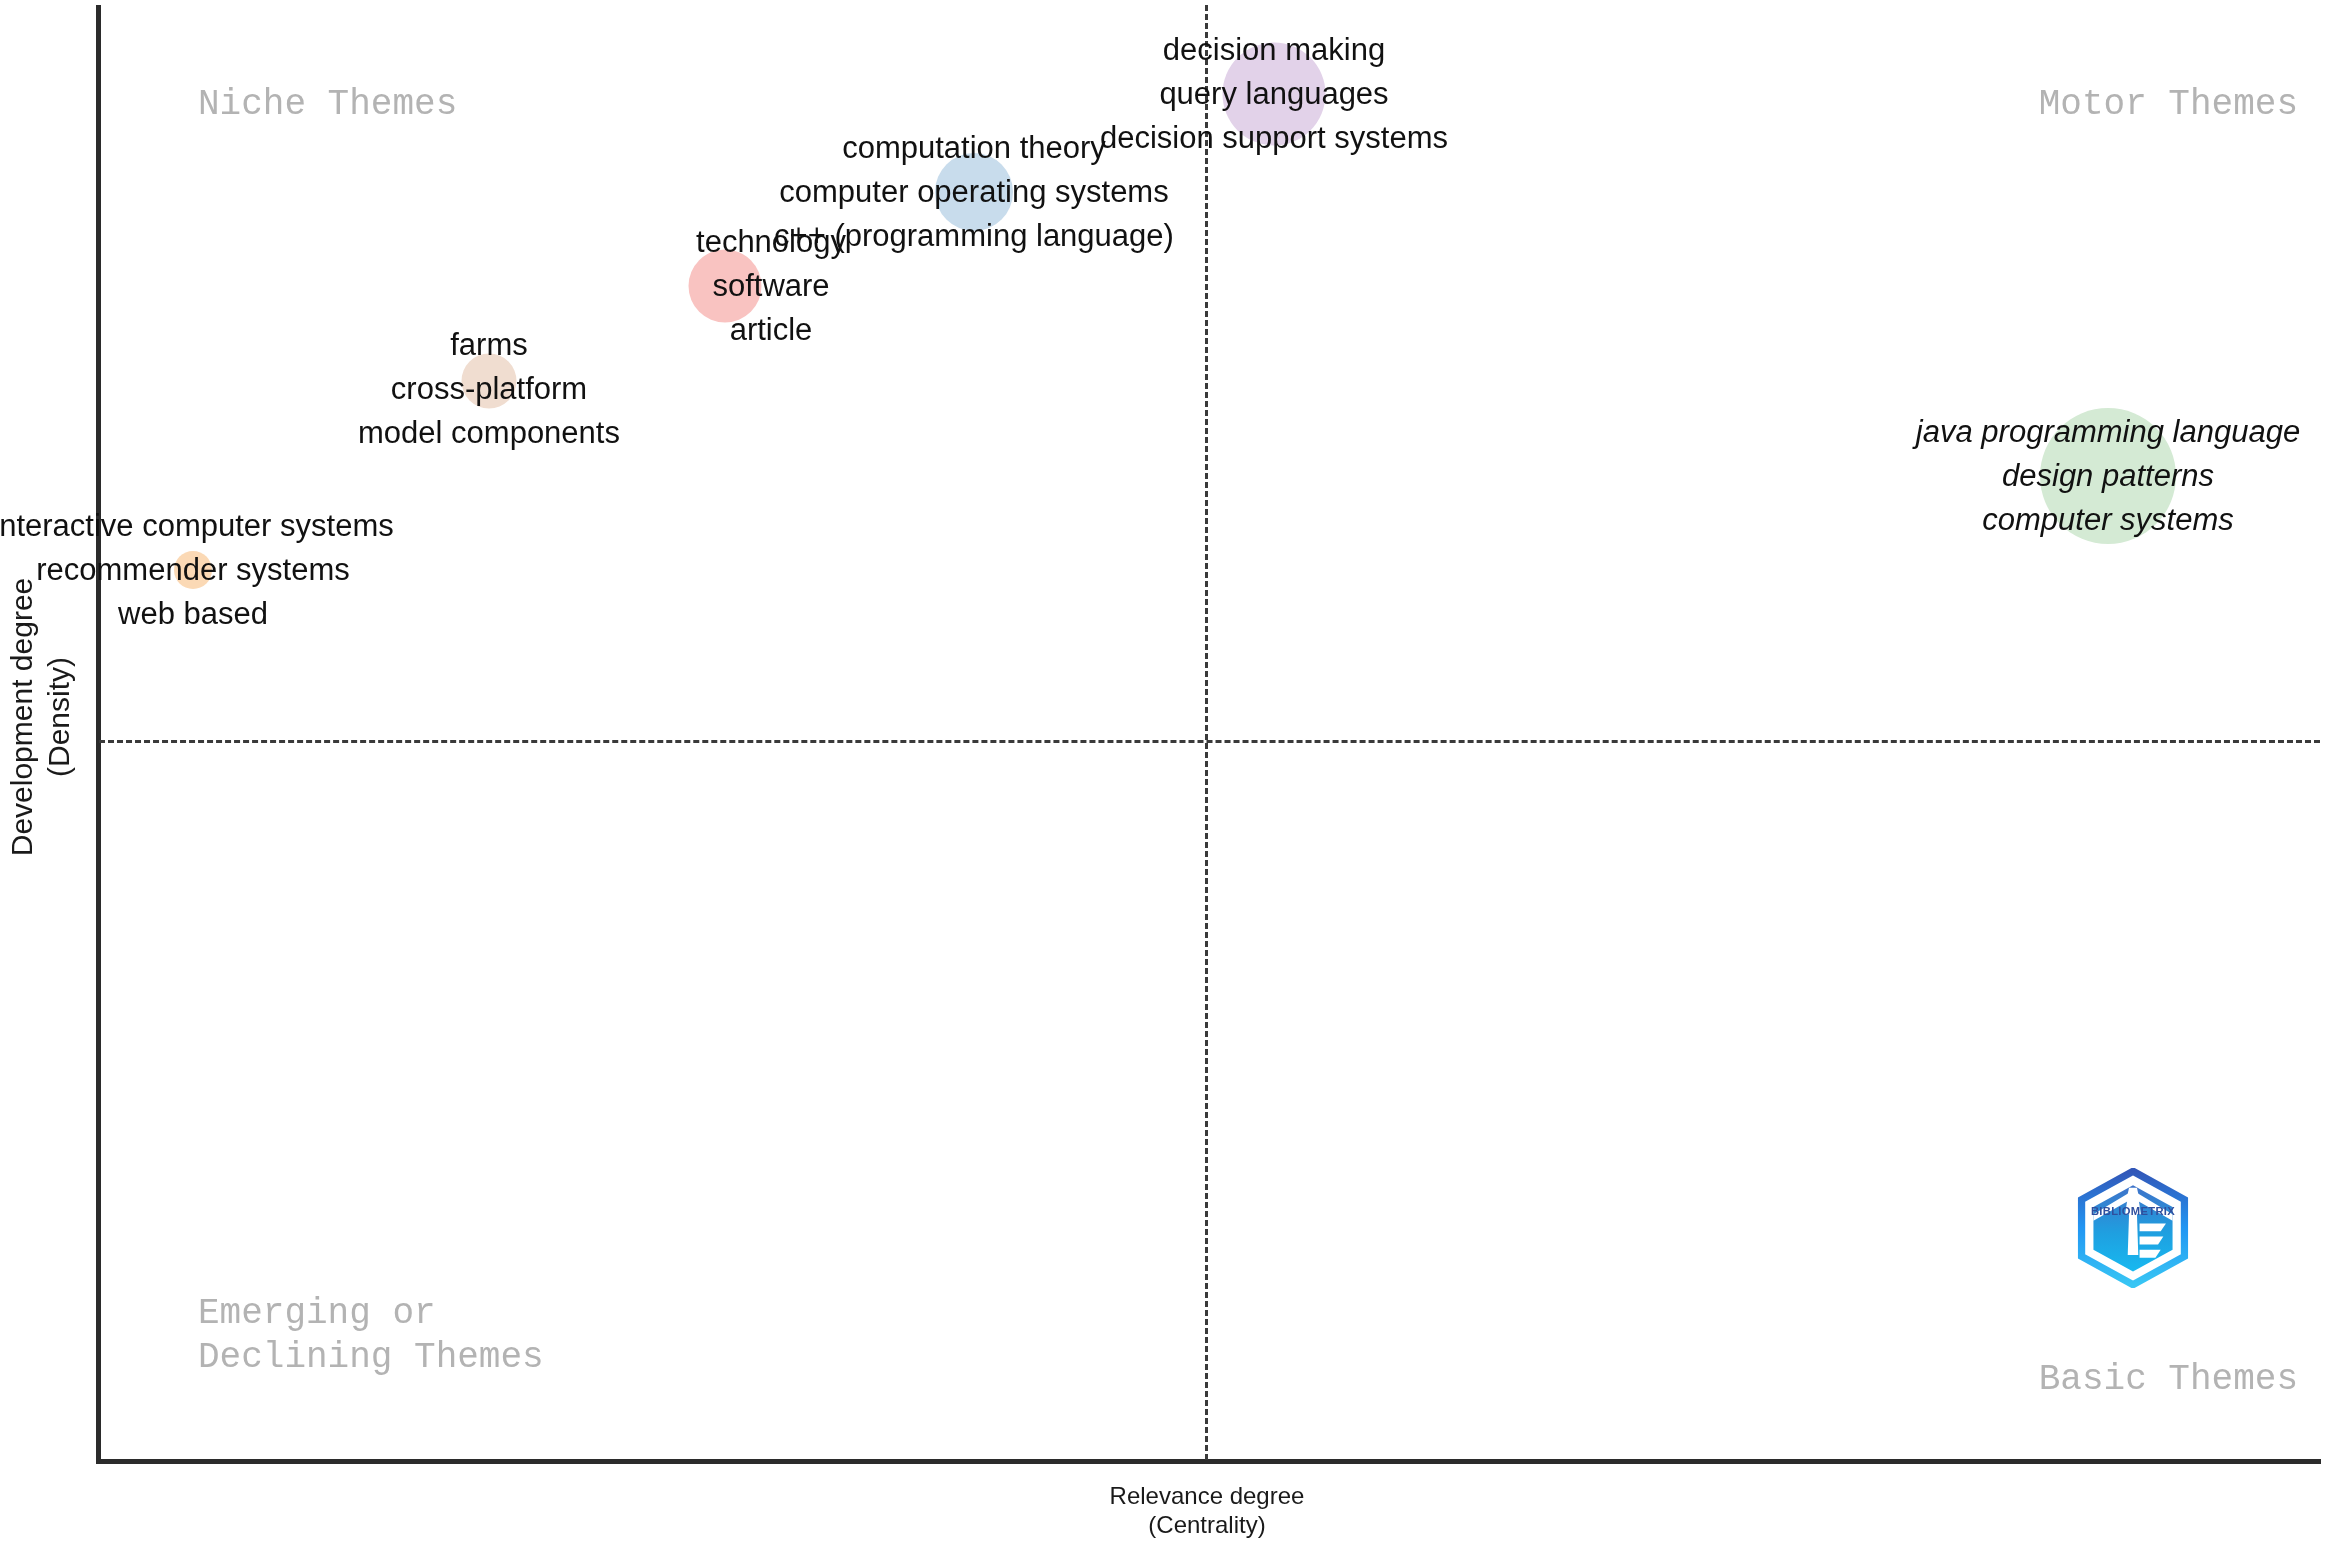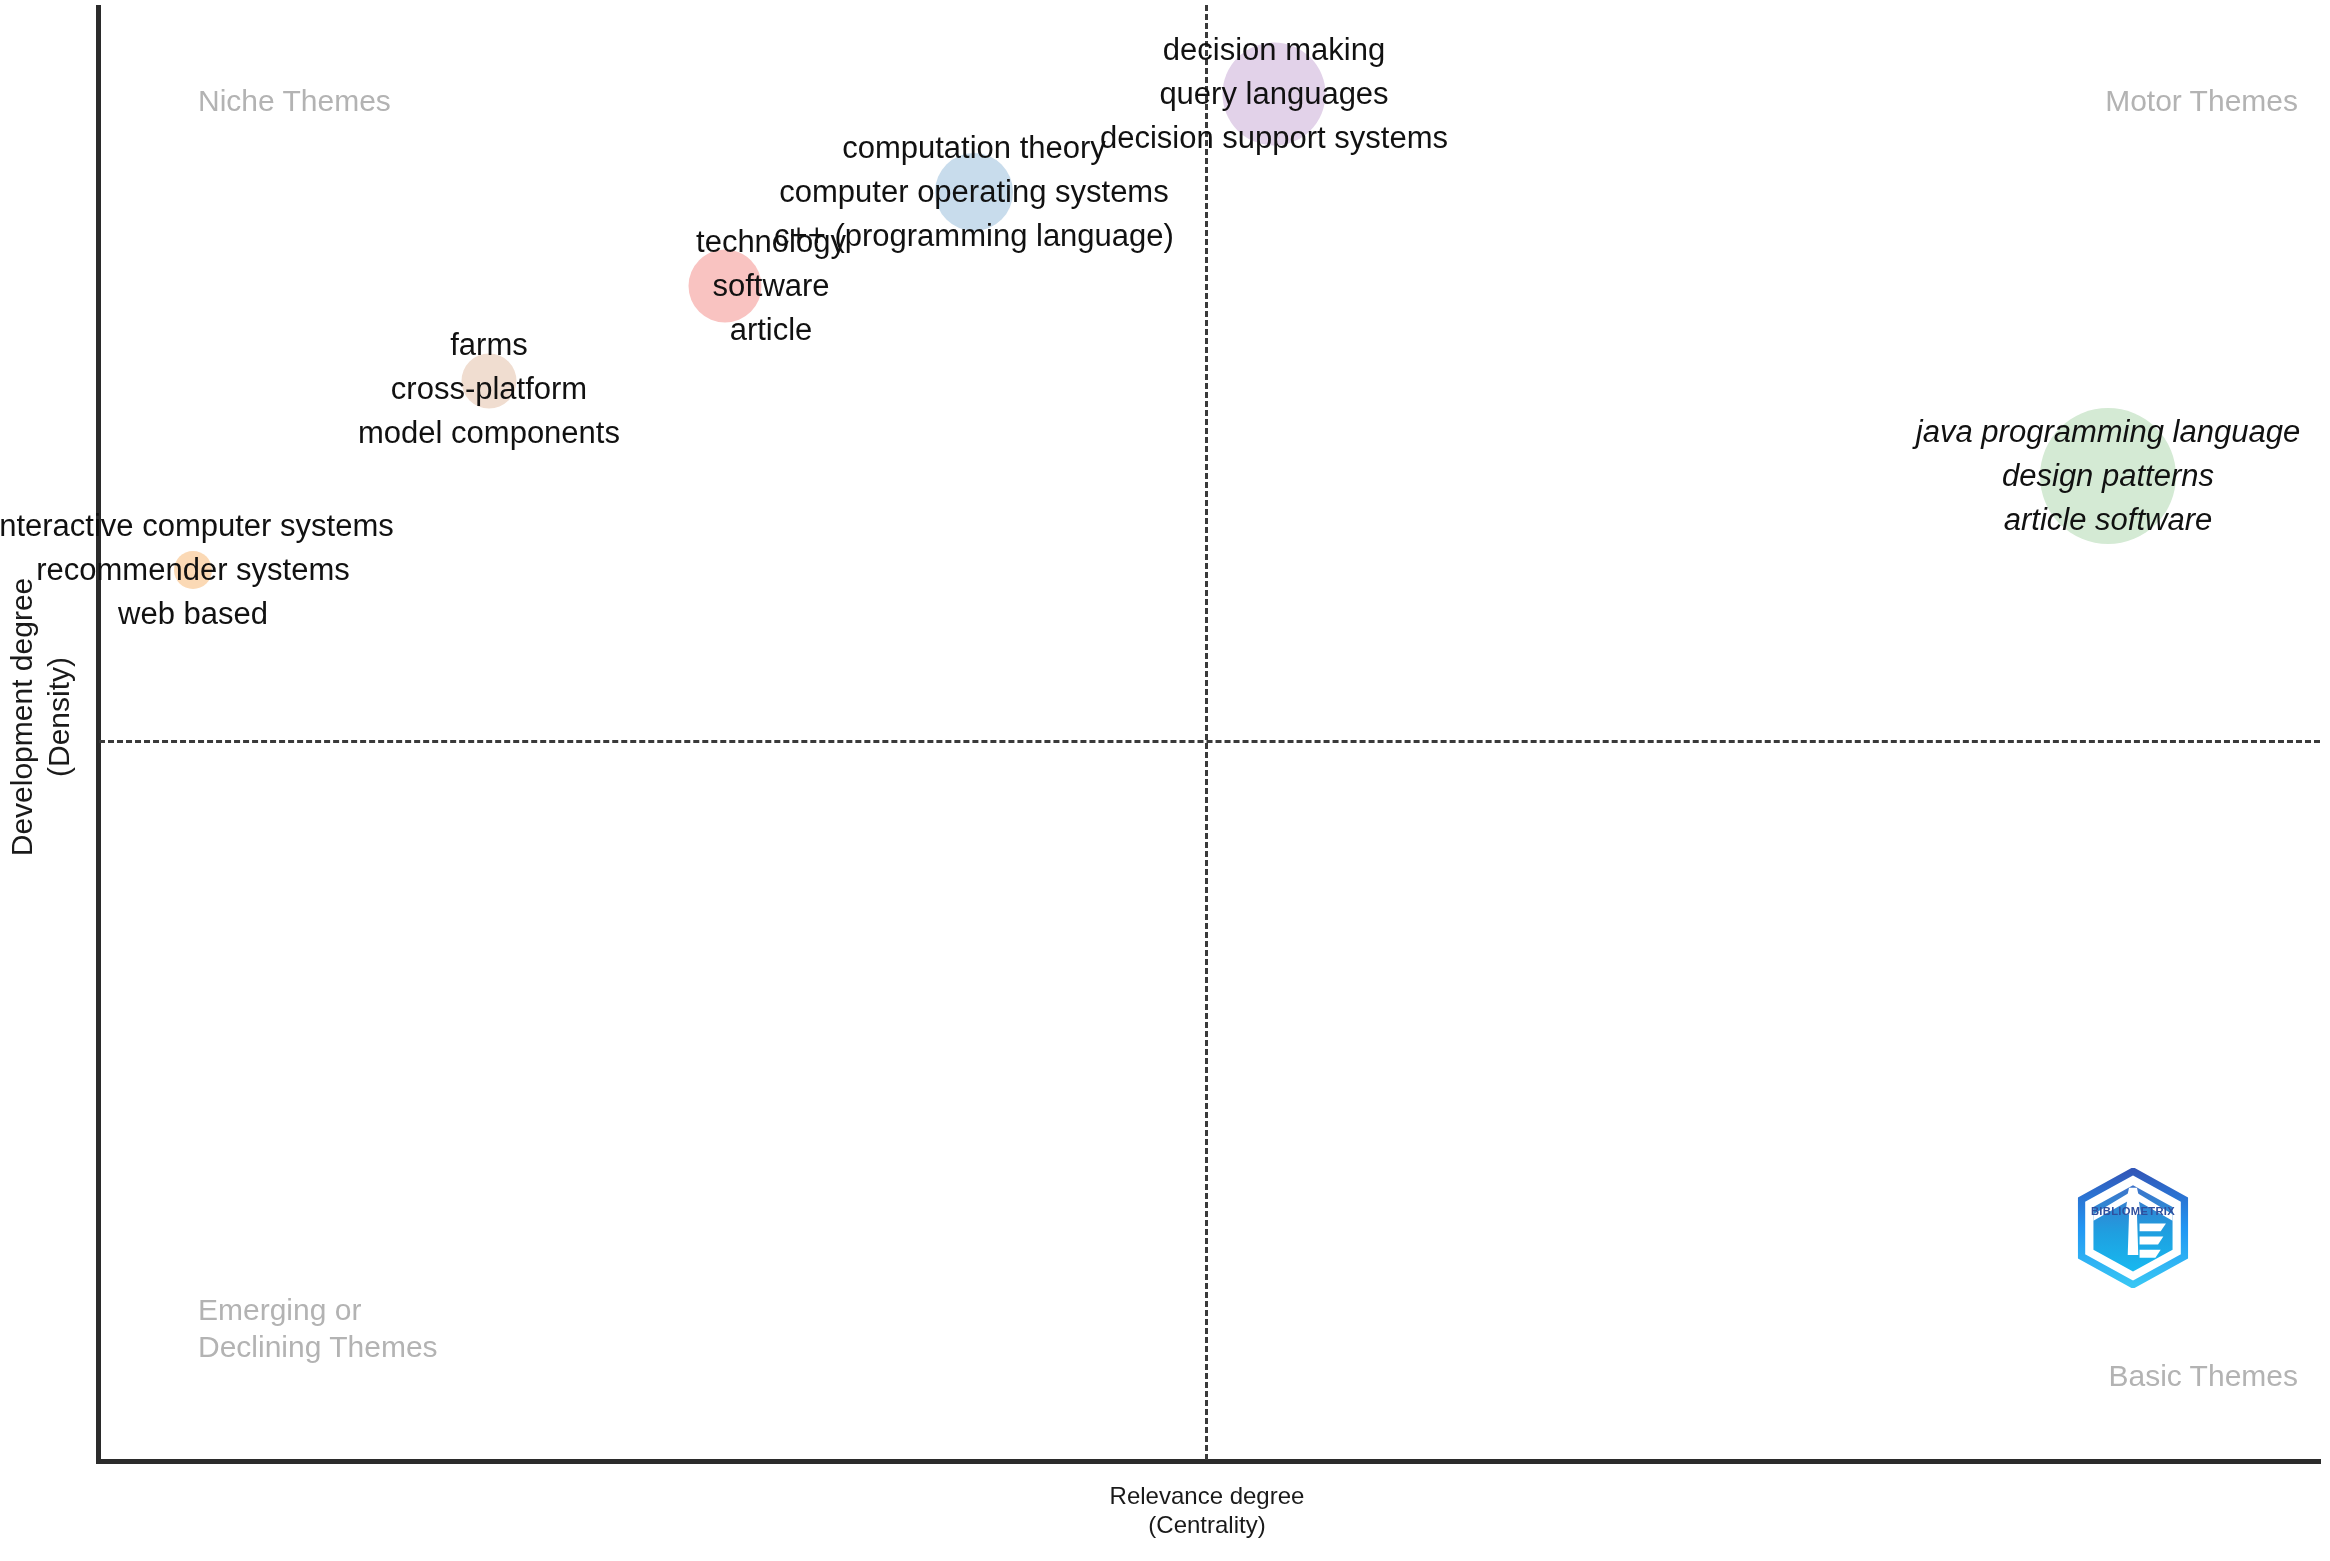--- a/index.html
+++ b/index.html
@@ -52,24 +52,24 @@
     top: 740px;
     width: 2221px;
     height: 0;
     border-top: 3.3px dashed #3a3a3a;
   }
 
   
   .quad-label {
     position: absolute;
     color: #b3b3b3;
-    font-size: 30px;
+    font-size: 36px;
     line-height: 1.22;
     white-space: pre-line;
-    font-family: Liberation Sans, sans-serif;
+    font-family: Liberation Mono, monospace;
   }
   #quad-niche     { left: 198px;  top: 83px; }
   #quad-motor     { right: 32px;  top: 83px; text-align: right; }
   #quad-basic     { right: 32px;  top: 1358px; text-align: right; }
   #quad-declining { left: 198px;  top: 1292px; }
 
   
   #x-axis-title {
     position: absolute;
     left: 1207px;
@@ -179,21 +179,21 @@
           <div>farms</div>
           <div>cross-platform</div>
           <div>model components</div>
         </div>
       </div>
       <div class="cluster">
         <div class="bubble" style="left: 2108px; top: 476px; width: 136px; height: 136px; background: rgb(212, 234, 212);"></div>
         <div class="cluster-terms" style="left: 2108px; top: 476px; font-style: italic;">
           <div>java programming language</div>
           <div>design patterns</div>
-          <div>article software</div>
+          <div>computer systems</div>
         </div>
       </div>
       <div class="cluster">
         <div class="bubble" style="left: 193px; top: 570px; width: 38px; height: 38px; background: rgb(251, 217, 181);"></div>
         <div class="cluster-terms" style="left: 193px; top: 570px;">
           <div>interactive computer systems</div>
           <div>recommender systems</div>
           <div>web based</div>
         </div>
       </div>

